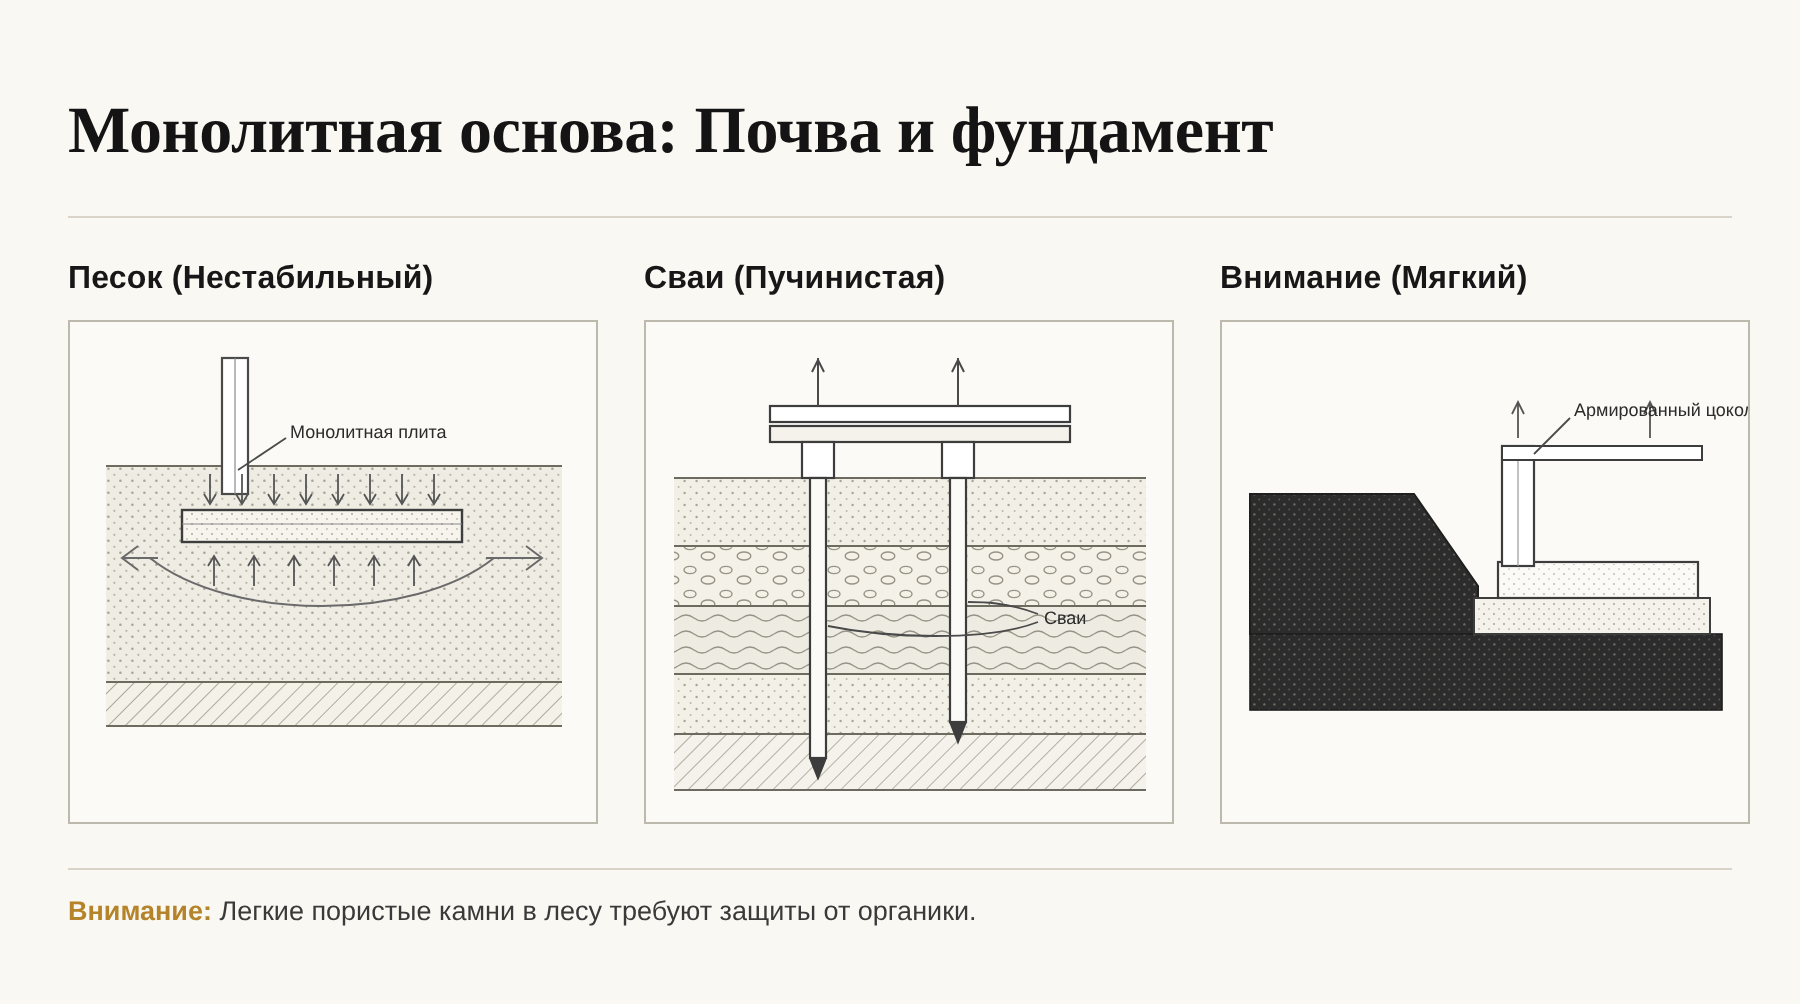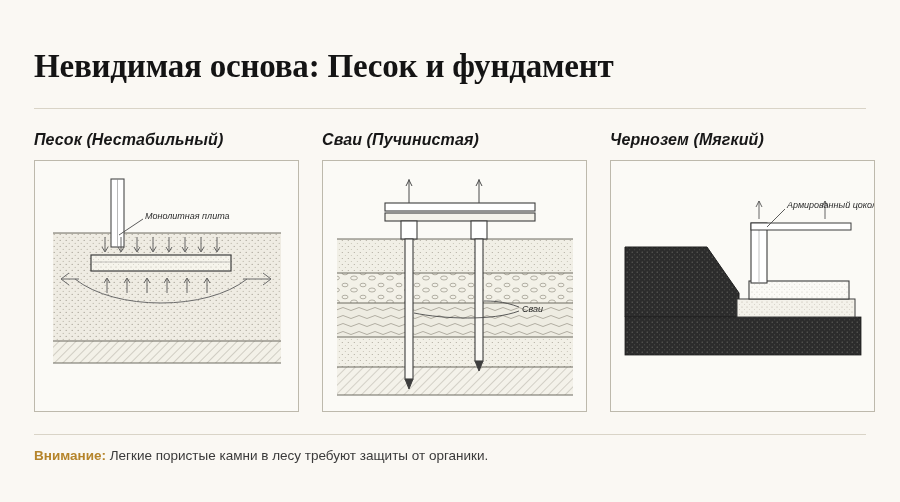--- a/index.html
+++ b/index.html
@@ -38,21 +38,20 @@
     background: #d9d4c7;
     width: 100%;
   }
   .cards {
     display: flex;
     gap: 23px;
     margin-top: 22px;
   }
   .card {
     width: 265px;
-    font-style: italic;
   }
   .card-title {
     font-family: "Liberation Sans", sans-serif;
     font-weight: bold;
     font-size: 16px;
     color: #171717;
     margin-bottom: 11px;
     letter-spacing: 0.1px;
   }
   .card-figure {
@@ -86,21 +85,21 @@
     font-family: "Liberation Sans", sans-serif;
     font-size: 9px;
     fill: #2b2b2b;
   }
 </style>
 </head>
 <body>
 
 <div class="page">
 
-  <h1 class="title">Невидимая основа: Песок и фундамент</h1>
+  <h1 class="title">Монолитная основа: Почва и фундамент</h1>
   <div class="title-rule"></div>
 
   <div class="cards">
 
     <div class="card">
       <div class="card-title">Песок (Нестабильный)</div>
       <div class="card-figure">
         <svg width="263" height="250" viewBox="0 0 263 250" xmlns="http://www.w3.org/2000/svg">
           <defs>
             <pattern id="dots1" width="7" height="7" patternUnits="userSpaceOnUse">
@@ -228,21 +227,21 @@
           <path d="M152 200 l4 10 l4 -10" fill="#3d3d3d" stroke="#3d3d3d" stroke-width="1"></path>
 
           <path d="M196 146 C 180 140 168 140 161 140" stroke="#4a4a4a" stroke-width="0.9" fill="none"></path>
           <path d="M196 150 C 170 160 120 158 91 152" stroke="#4a4a4a" stroke-width="0.9" fill="none"></path>
           <text class="lbl" x="199" y="151">Сваи</text>
         </svg>
       </div>
     </div>
 
     <div class="card">
-      <div class="card-title">Чернозем (Мягкий)</div>
+      <div class="card-title">Внимание (Мягкий)</div>
       <div class="card-figure">
         <svg width="263" height="250" viewBox="0 0 263 250" xmlns="http://www.w3.org/2000/svg">
           <defs>
             <pattern id="blackdots" width="5" height="5" patternUnits="userSpaceOnUse">
               <rect width="5" height="5" fill="#2c2c2c"></rect>
               <circle cx="1.2" cy="1.2" r="0.6" fill="#6b6b66"></circle>
               <circle cx="3.6" cy="3.8" r="0.5" fill="#555550"></circle>
             </pattern>
             <pattern id="basedots" width="5" height="5" patternUnits="userSpaceOnUse">
               <circle cx="1" cy="1" r="0.5" fill="#8f8a7d"></circle>

